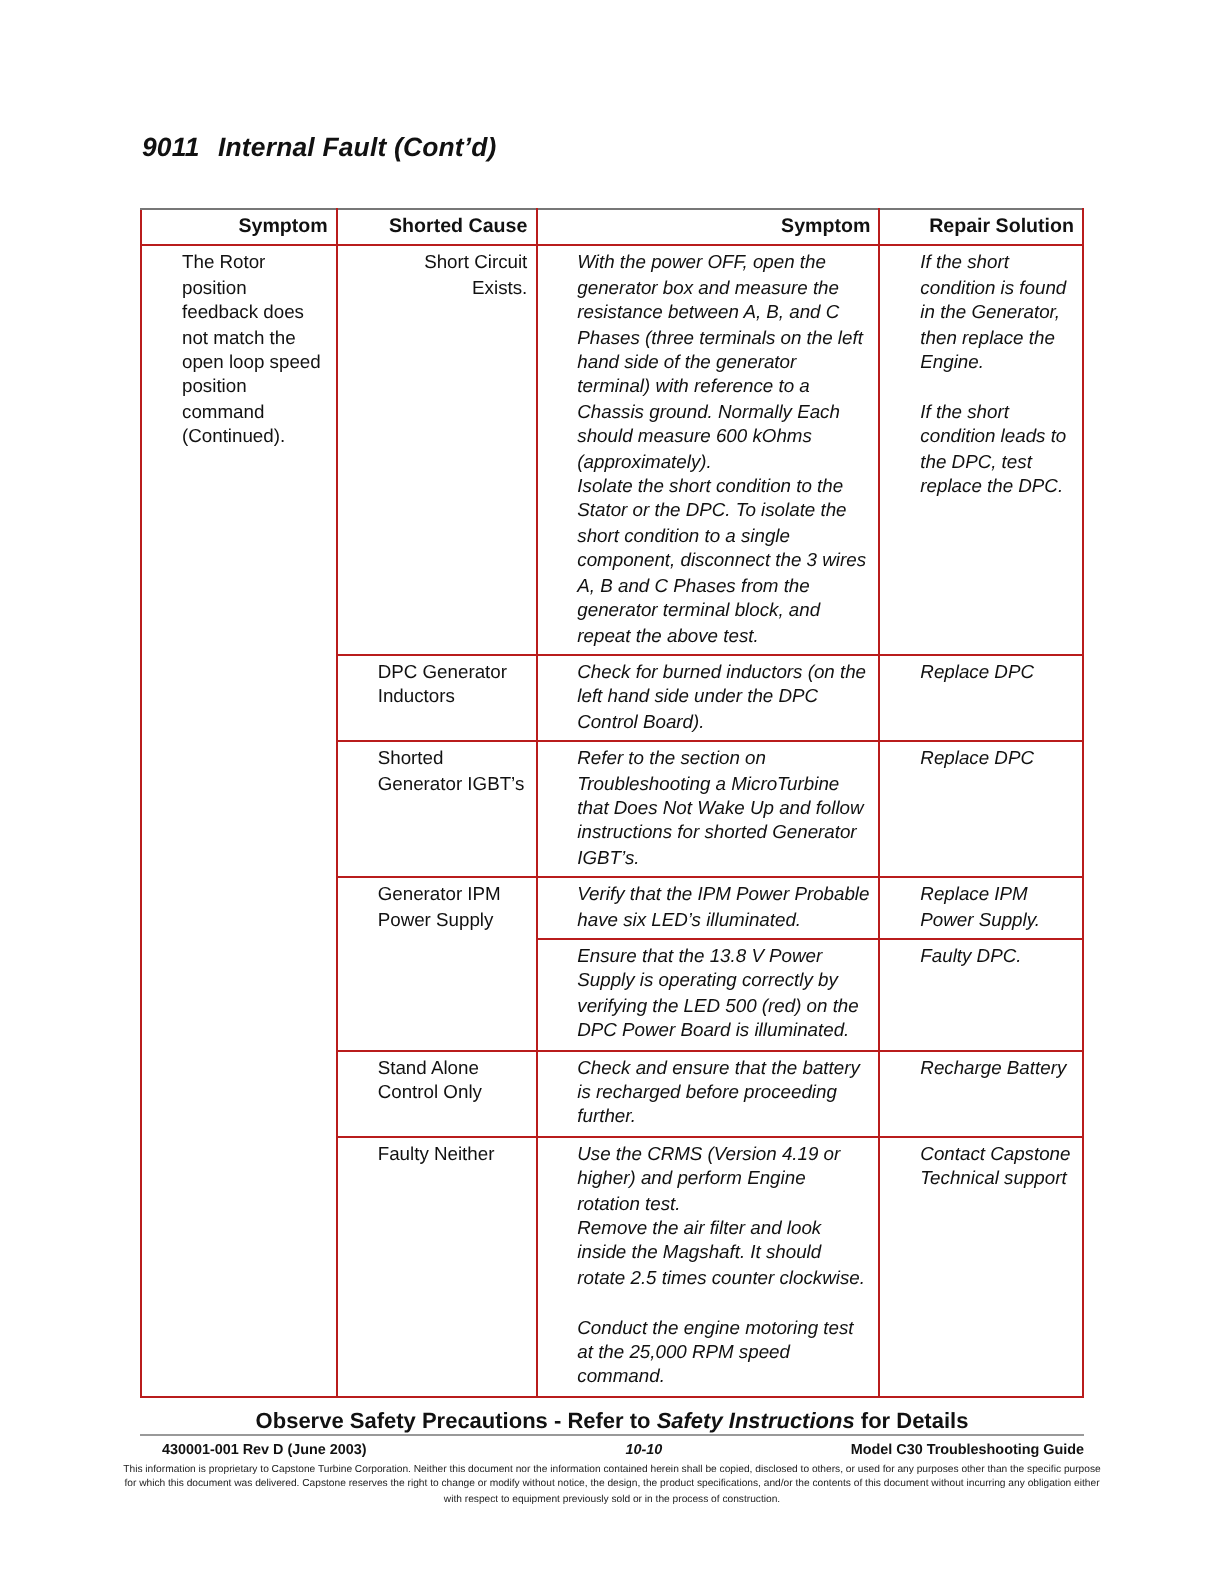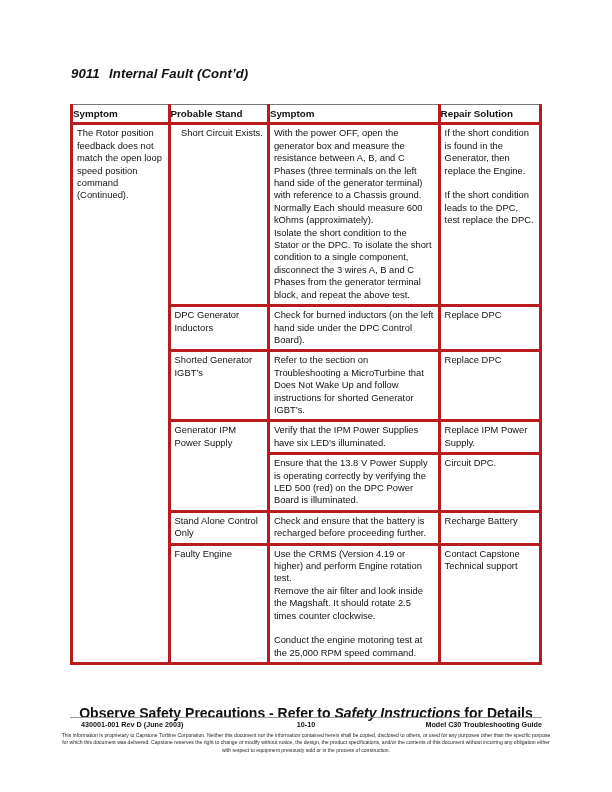--- a/index.html
+++ b/index.html
@@ -2,34 +2,34 @@
 <html><head>
 <meta charset="utf-8">
 <style>
   html, body { margin: 0; padding: 0; background: #ffffff; }
   body { width: 612px; height: 792px; position: relative; overflow: hidden;
          font-family: "Liberation Sans", sans-serif; color: #111; }
   .title { position: absolute; left: 71px; top: 66px; font-size: 13.2px; font-weight: bold; letter-spacing: 0.1px; font-style: italic; }
   .title .num { display: inline-block; width: 38px; }
   table.ts { position: absolute; left: 70px; top: 104px; width: 472px;
              border-collapse: collapse; font-size: 9.4px; line-height: 12.4px; }
-  table.ts th, table.ts td { border: 3px solid #b91c1c; vertical-align: top; text-align: left;
-             padding: 2px 4px 3px 4px; }
-  table.ts th { font-weight: bold; text-align: left; font-size: 9.8px; padding: 3px 4px 2px 0; }
+  table.ts th, table.ts td { border: 1px solid #b91c1c; vertical-align: top; text-align: left;
+             padding: 2px 4px 3px 20px; }
+  table.ts th { font-weight: bold; text-align: right; font-size: 9.8px; padding: 3px 4px 2px 0; }
   table.ts tr.hdr th { border-top: 1.2px solid #777; }
   col.c1 { width: 98px; } col.c2 { width: 100px; } col.c3 { width: 172px; } col.c4 { width: 102px; }
-  .cell-line { display: block; white-space: pre-wrap; }
+  .cell-line { display: block; white-space: pre-wrap; font-style: italic; }
   .gap { display: block; height: 12.4px; }
   .footer-safety { position: absolute; left: 0; width: 612px; top: 705px; text-align: center;
-                   font-size: 14px; font-weight: bold; }
+                   font-size: 11px; font-weight: bold; }
   .footer-safety i { font-style: italic; }
   .footer-rule { position: absolute; left: 70px; width: 472px; top: 717px; border-top: 1px solid #999; }
   .footer-row { position: absolute; left: 70px; width: 472px; top: 720px; font-size: 7.2px; font-weight: bold; }
   .footer-row .l { position: absolute; left: 0; margin-left: 11px; }
-  .footer-row .c { position: absolute; left: 0; width: 100%; text-align: center; }
+  .footer-row .c { position: absolute; left: 16px; width: 100%; text-align: center; font-style: italic; }
   .footer-row .r { position: absolute; right: 0; }
   .footer-legal { position: absolute; left: 60px; width: 492px; top: 732px; text-align: center;
                   font-size: 5.1px; line-height: 7.4px; color: #222; }
 </style>
 </head>
 <body>
 
 <div class="title">
   <span class="num">9011</span><span>Internal Fault (Cont’d)</span>
 </div>
@@ -37,21 +37,21 @@
 <table class="ts">
   <colgroup>
       <col class="c1">
       <col class="c2">
       <col class="c3">
       <col class="c4">
     </colgroup>
   <thead>
     <tr class="hdr">
       <th>Symptom</th>
-      <th>Probable Stand</th>
+      <th>Shorted Cause</th>
       <th>Symptom</th>
       <th>Repair Solution</th>
     </tr>
   </thead>
   <tbody id="tbody">
 
     <tr>
       <td rowspan="7"><span>The Rotor position feedback does not match the open loop speed position command (Continued).</span></td>
       <td style="border-bottom:none;text-align:right;"><span>Short Circuit Exists.</span></td>
       <td>
@@ -81,48 +81,48 @@
           <span class="cell-line">Refer to the section on Troubleshooting a MicroTurbine that Does Not Wake Up and follow instructions for shorted Generator IGBT’s.</span>
         </td>
       <td>
           <span class="cell-line">Replace DPC</span>
         </td>
     </tr>
 
     <tr>
       <td rowspan="2"><span>Generator IPM Power Supply</span></td>
       <td>
-          <span class="cell-line">Verify that the IPM Power Supplies have six LED’s illuminated.</span>
+          <span class="cell-line">Verify that the IPM Power Probable have six LED’s illuminated.</span>
         </td>
       <td>
           <span class="cell-line">Replace IPM Power Supply.</span>
         </td>
     </tr>
 
     <tr>
       <td>
           <span class="cell-line">Ensure that the 13.8 V Power Supply is operating correctly by verifying the LED 500 (red) on the DPC Power Board is illuminated.</span>
         </td>
       <td>
-          <span class="cell-line">Circuit DPC.</span>
+          <span class="cell-line">Faulty DPC.</span>
         </td>
     </tr>
 
     <tr>
       <td><span>Stand Alone Control Only</span></td>
       <td>
           <span class="cell-line">Check and ensure that the battery is recharged before proceeding further.</span>
         </td>
       <td>
           <span class="cell-line">Recharge Battery</span>
         </td>
     </tr>
 
     <tr>
-      <td><span>Faulty Engine</span></td>
+      <td><span>Faulty Neither</span></td>
       <td>
         <span class="cell-line">Use the CRMS (Version 4.19 or higher) and perform Engine rotation test.</span>
         <span class="cell-line">Remove the air filter and look inside the Magshaft. It should rotate 2.5 times counter clockwise.</span>
         <span class="gap"></span>
         <span class="cell-line">Conduct the engine motoring test at the 25,000 RPM speed command.</span>
       </td>
       <td>
           <span class="cell-line">Contact Capstone Technical support</span>
         </td>
     </tr>

